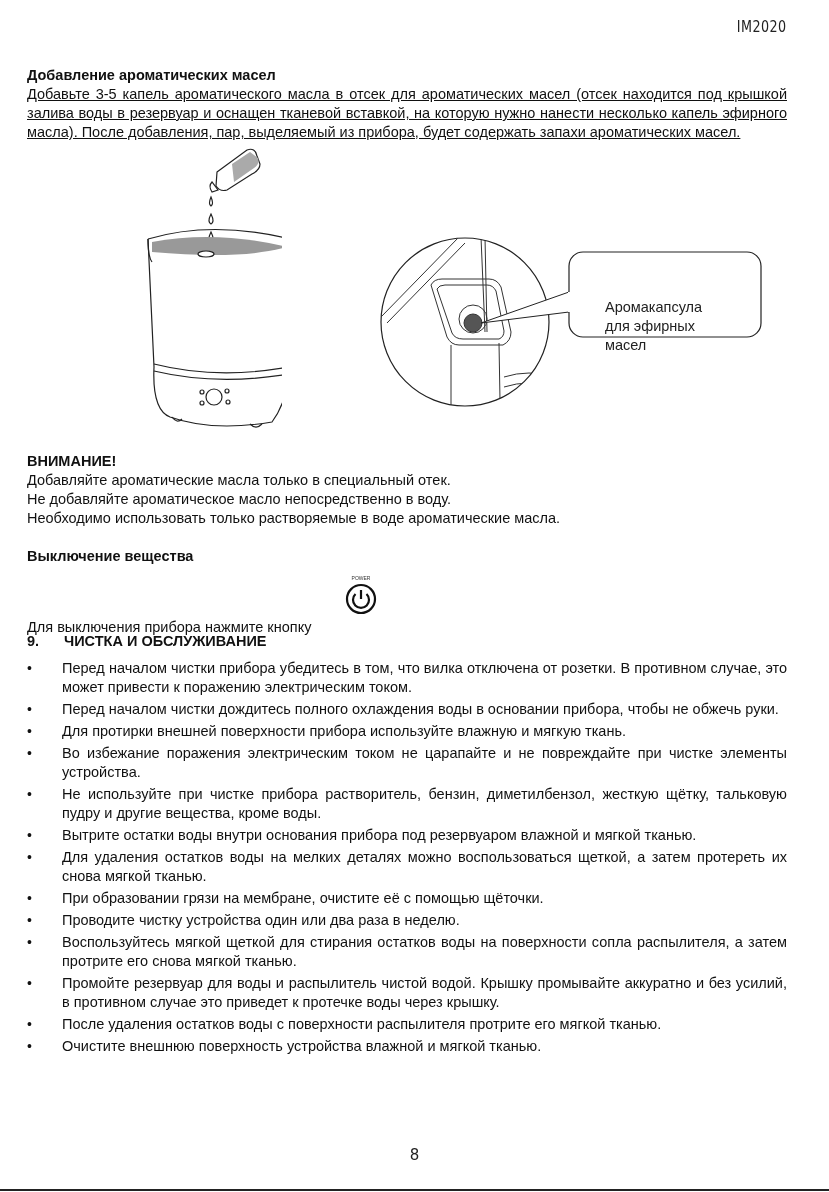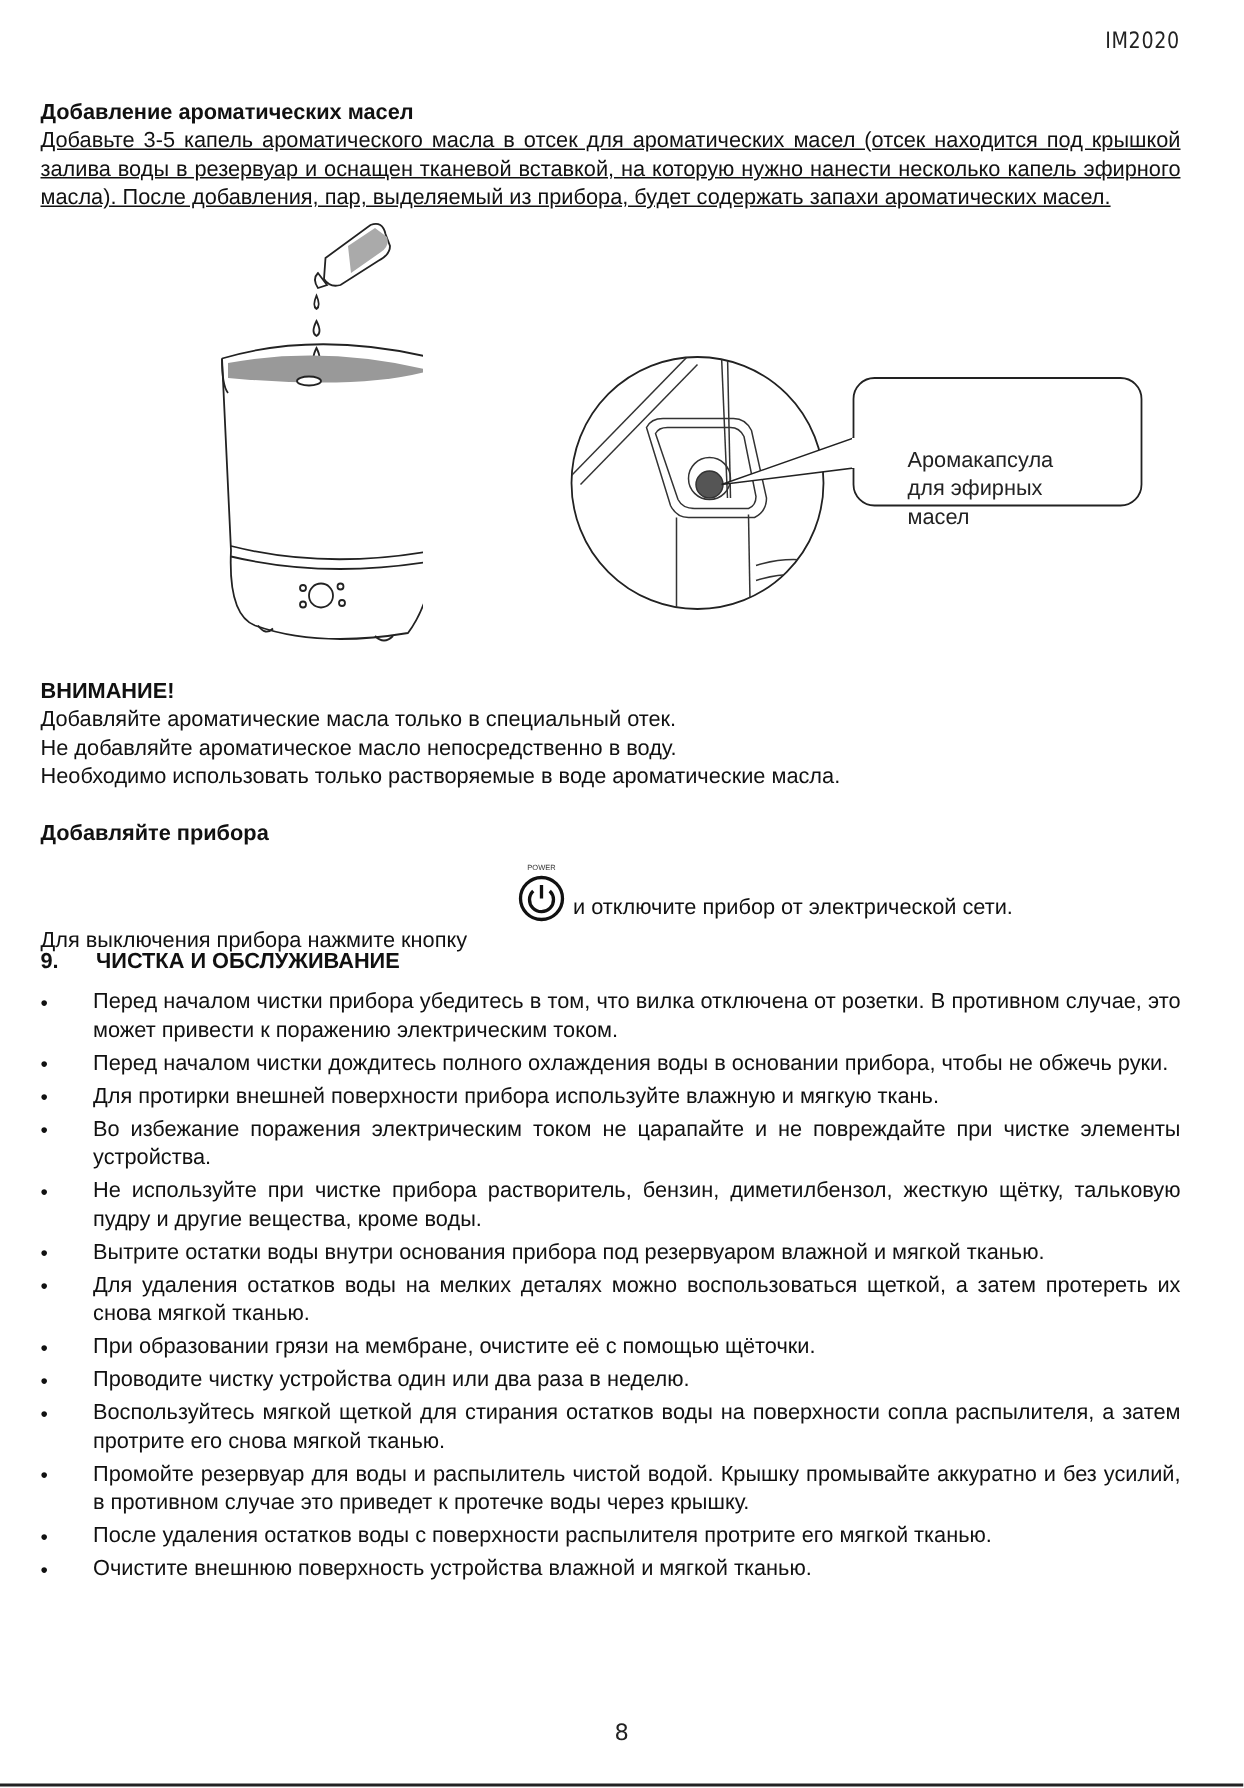--- a/index.html
+++ b/index.html
@@ -98,31 +98,30 @@
       <div>масел</div>
     </div>
   </div>
 
   <div class="heading">ВНИМАНИЕ!</div>
   <div>Добавляйте ароматические масла только в специальный отек.</div>
   <div>Не добавляйте ароматическое масло непосредственно в воду.</div>
   <div>Необходимо использовать только растворяемые в воде ароматические масла.</div>
 
   <div class="gap"></div>
-  <div class="heading">Добавляйте прибора</div>
+  <div class="heading">Выключение вещества</div>
 
   <div class="power-line">
     <span class="txt-a">Для выключения прибора нажмите кнопку</span>
     <svg class="power-icon" viewBox="0 0 36 42">
       <text x="18" y="6" text-anchor="middle" font-size="5" font-family="Liberation Sans, sans-serif" fill="#333">POWER</text>
       <circle cx="18" cy="25" r="14" fill="none" stroke="#111" stroke-width="2.2"></circle>
       <path d="M12.5 20 A8 8 0 1 0 23.5 20" fill="none" stroke="#111" stroke-width="2.2"></path>
       <line x1="18" y1="16" x2="18" y2="25" stroke="#111" stroke-width="2.2"></line>
     </svg>
-    <span class="txt-b">и отключите прибор от электрической сети.</span>
   </div>
 
   <div class="section-title">
     <span class="num">9.</span>
     <span>ЧИСТКА И ОБСЛУЖИВАНИЕ</span>
   </div>
 
   <ul class="bullets">
     <li>Перед началом чистки прибора убедитесь в том, что вилка отключена от розетки. В противном случае, это может привести к поражению электрическим током.</li>
     <li>Перед началом чистки дождитесь полного охлаждения воды в основании прибора, чтобы не обжечь руки.</li>

